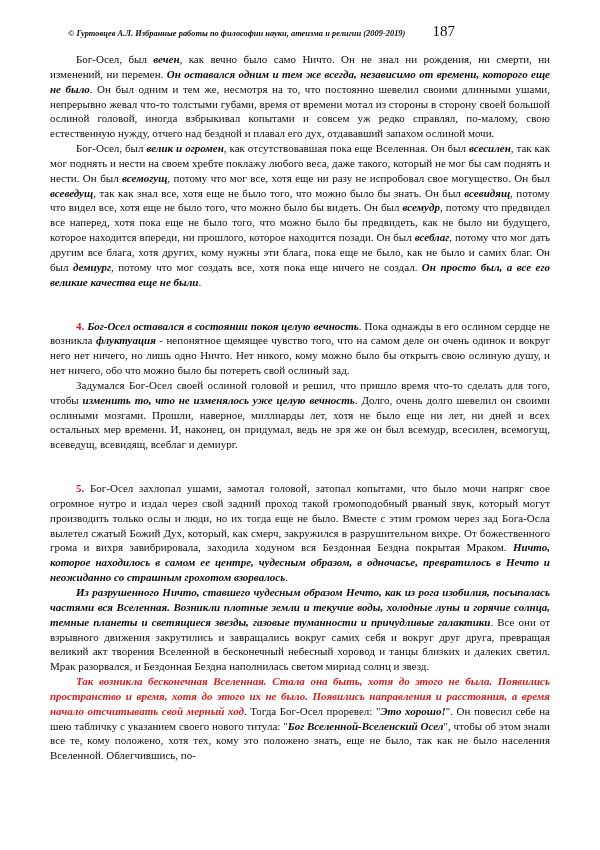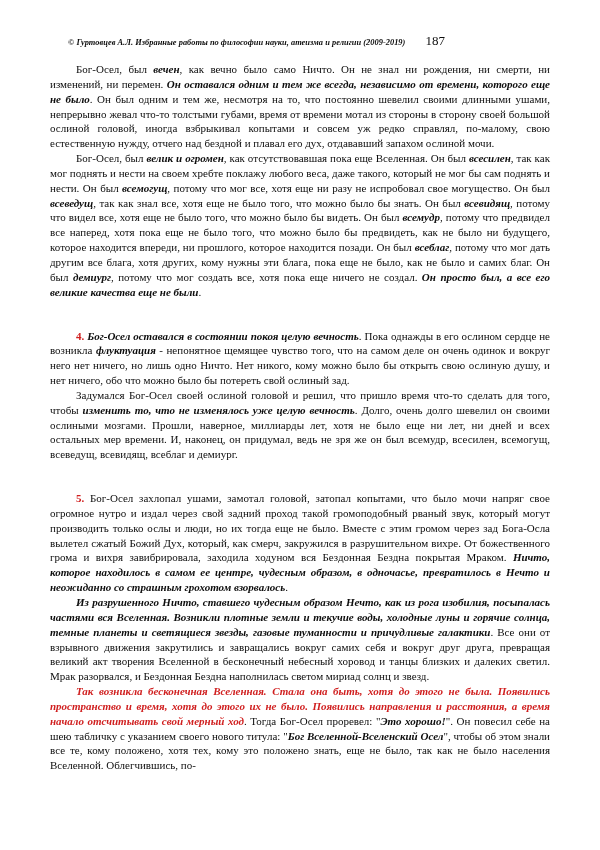--- a/index.html
+++ b/index.html
@@ -12,43 +12,43 @@
     height: 850px;
     overflow: hidden;
     font-family: "Liberation Serif", "DejaVu Serif", serif;
     color: #0d0d0d;
   }
   .page {
     position: relative;
     width: 600px;
     height: 850px;
     box-sizing: border-box;
-    padding: 33px 50px 0 50px;
+    padding: 23px 50px 0 50px;
     background: #ffffff;
     border-radius: 29px;
   }
   .header {
     display: flex;
     align-items: baseline;
     justify-content: flex-start;
     padding-left: 18px;
     margin-bottom: 15px;
     height: 14px;
   }
   .header-title {
     font-style: italic;
     font-weight: bold;
     font-size: 8.4px;
     letter-spacing: 0.02px;
     white-space: nowrap;
     color: #0d0d0d;
   }
   .header-pageno {
-    margin-left: 20px;
-    font-size: 13px;
+    margin-left: 27px;
+    font-size: 15px;
     font-weight: normal;
     font-style: normal;
     color: #0d0d0d;
   }
   .body-text {
     font-size: 11px;
     line-height: 14.85px;
     text-align: justify;
     text-justify: inter-word;
     hyphens: manual;

